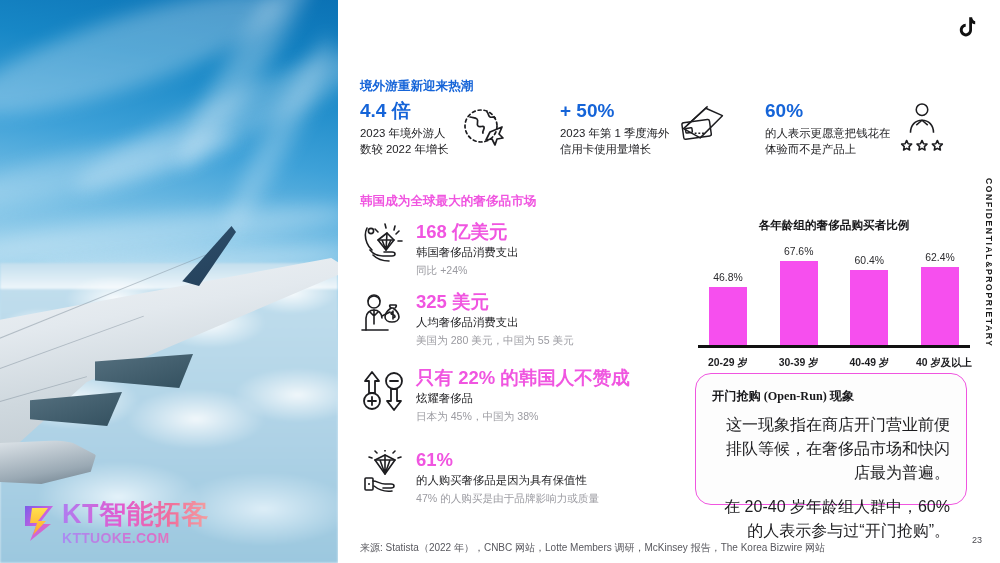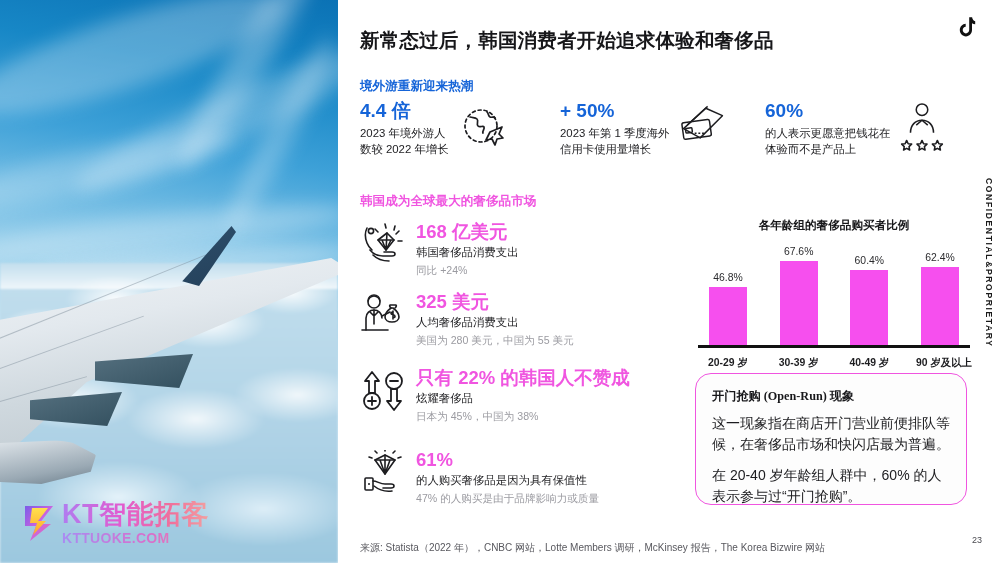--- a/index.html
+++ b/index.html
@@ -116,21 +116,21 @@
   .bar{width:38px;background:#f64fee;}
   .axis{height:3px;background:#111;margin-top:0;}
   .xlabels{display:flex;justify-content:space-between;padding:0 6px;margin-top:8px;font-weight:bold;}
   .xlab{width:48px;text-align:center;font-size:10.4px;color:#1d1d20;white-space:nowrap;}
 
   
   .callout{position:absolute;left:357px;top:373px;width:272px;height:132px;
     border:1.6px solid #f055e0;border-radius:16px;background:#fdfdfd;
     padding:14px 16px;box-sizing:border-box;}
   .co-title{font-size:12.2px;font-weight:700;color:#17171a;margin-bottom:8px;font-family:Liberation Serif, serif;}
-  .co-p{font-size:14px;color:#1d1d20;line-height:1.5;}
+  .co-p{font-size:16px;color:#1d1d20;line-height:1.5;text-align:right;}
   .co-p2{margin-top:10px;}
 
   .source{position:absolute;left:22px;top:541px;font-size:10px;color:#58585e;}
   .pageno{position:absolute;right:18px;top:535px;font-size:9px;color:#4a4a50;}
 </style>
 </head>
 <body>
 
 <div class="slide">
 
@@ -177,21 +177,20 @@
       </div>
       <div class="wm-text">
         <div class="wm-main">KT智能拓客</div>
         <div class="wm-sub">KTTUOKE.COM</div>
       </div>
     </div>
   </div>
 
   <div class="content">
 
-    <div class="title">新常态过后，韩国消费者开始追求体验和奢侈品</div>
 
     <div class="tiktok">
       <svg viewBox="0 0 24 26" width="24" height="26">
         <path d="M15.2 1.2h2.9c.2 1.9 1.3 3.5 3.1 4.1v2.9c-1.2-.05-2.3-.4-3.2-1v6.9c0 3.5-2.7 6.3-6.1 6.3S5.8 17.6 5.8 14.1c0-3.4 2.6-6.2 5.9-6.3v3c-1.7.1-3 1.5-3 3.3 0 1.8 1.4 3.3 3.2 3.3s3.3-1.5 3.3-3.3V1.2z" fill="#111"></path>
       </svg>
     </div>
 
     <div class="vert">CONFIDENTIAL&amp;PROPRIETARY</div>
 
     <div class="sec-blue">境外游重新迎来热潮</div>
@@ -344,21 +343,21 @@
           <div class="bar-col">
             <div class="bar-val">62.4%</div>
             <div class="bar" style="height: 78%; background: rgb(246, 79, 238);"></div>
           </div>
         </div>
       <div class="axis"></div>
       <div class="xlabels" id="chart-xlabels">
           <div class="xlab">20-29 岁</div>
           <div class="xlab">30-39 岁</div>
           <div class="xlab">40-49 岁</div>
-          <div class="xlab">90 岁及以上</div>
+          <div class="xlab">40 岁及以上</div>
         </div>
     </div>
 
     <div class="callout">
       <div class="co-title">开门抢购 (Open-Run) 现象</div>
       <div class="co-p">这一现象指在商店开门营业前便排队等候，在奢侈品市场和快闪店最为普遍。</div>
       <div class="co-p co-p2">在 20-40 岁年龄组人群中，60% 的人表示参与过“开门抢购”。</div>
     </div>
 
     <div class="source">来源: Statista（2022 年），CNBC 网站，Lotte Members 调研，McKinsey 报告，The Korea Bizwire 网站</div>

